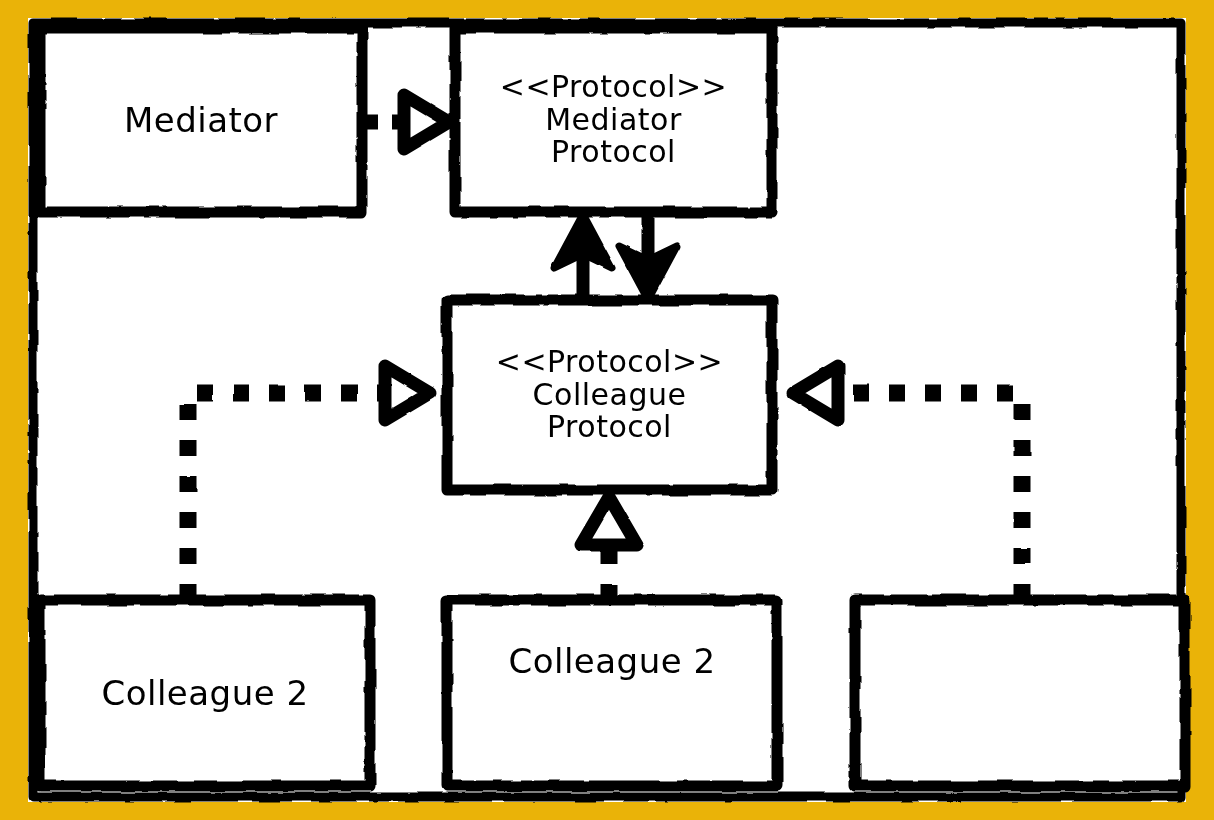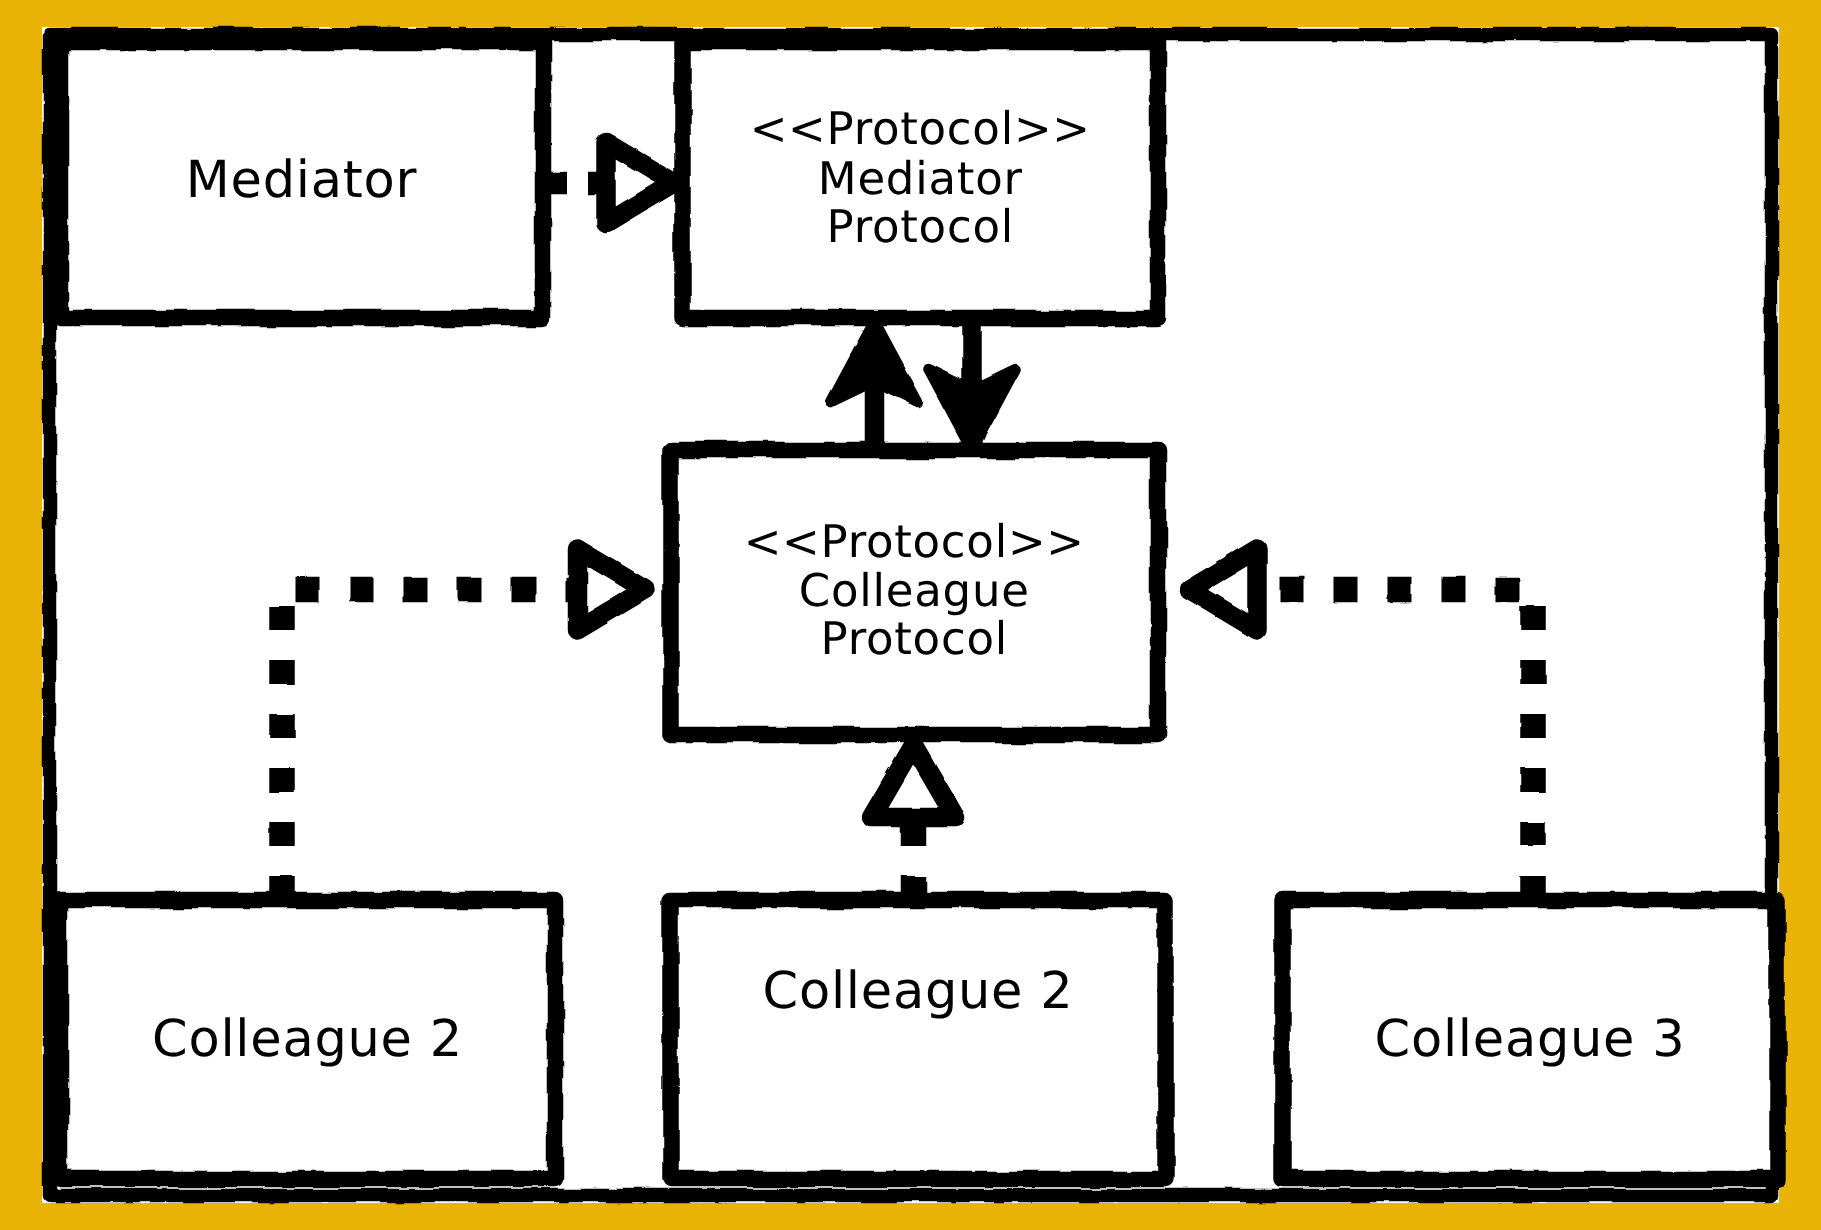--- a/index.html
+++ b/index.html
@@ -141,17 +141,14 @@
   </div>
 
   <div class="node-label big-label" style="left:40px; top:600px; width:330px; height:186px;">
     <span class="ln">Colleague 2</span>
   </div>
 
   <div class="node-label big-label" style="left:447px; top:568px; width:330px; height:186px;">
     <span class="ln">Colleague 2</span>
   </div>
 
-  <div class="node-label big-label" style="left:855px; top:600px; width:330px; height:186px;">
-    <span class="ln">Colleague 3</span>
-  </div>
 
 </div>
 
 </body></html>

